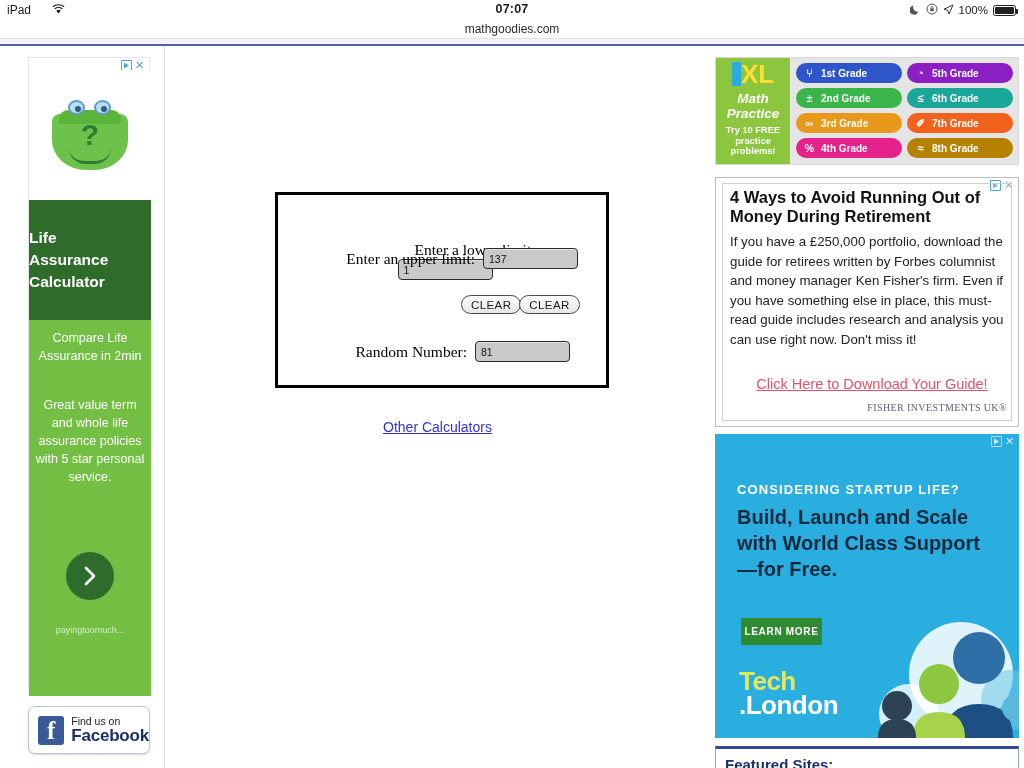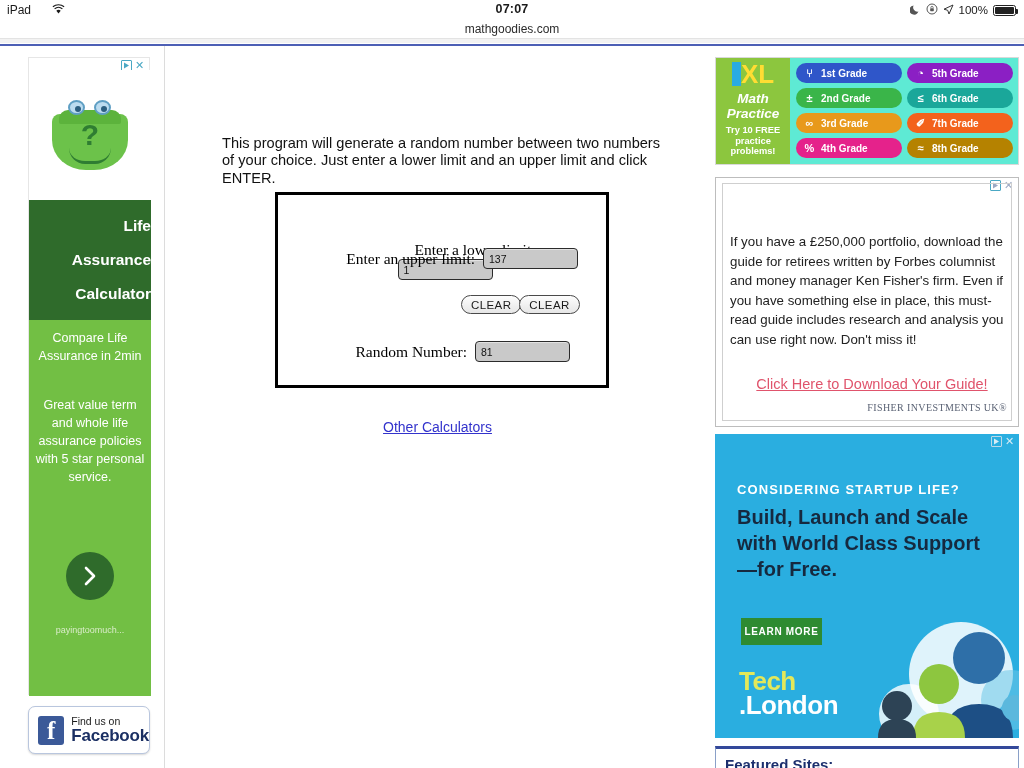--- a/index.html
+++ b/index.html
@@ -106,21 +106,21 @@
     position:absolute; top:2px; width:17px; height:15px; background:#bcdcf0;
     border:2px solid #5f9fc4; border-radius:50%;
   }
   .purse-eye.l { left:19px; }
   .purse-eye.r { left:45px; }
   .purse-eye::after { content:""; position:absolute; left:5px; top:4px; width:6px; height:6px; background:#2c5f80; border-radius:50%; }
 
   #life-ad-band {
     position:absolute; left:0; top:142px; width:122px; height:120px;
     background:#2f6b2b; color:#fff; display:flex; flex-direction:column;
-    align-items:flex-end; justify-content:center; gap:14px;
+    align-items:flex-start; justify-content:center; gap:2px;
     font-weight:bold; font-size:15.5px; line-height:20px;
   }
   #life-ad-green {
     position:absolute; left:0; top:262px; width:122px; height:376px;
     background:#72bf44; color:#ffffff; text-align:center;
   }
   #life-head {
     position:absolute; left:6px; top:9px; width:110px;
     font-size:12.5px; line-height:18px;
   }
@@ -199,21 +199,21 @@
   }
   #other-calc a {
     font-size:14px; color:#3333cc; text-decoration:underline;
   }
 
   
   #right-rail { position:absolute; left:710px; top:0; width:314px; height:722px; }
 
   #ixl-ad {
     position:absolute; left:5px; top:11px; width:304px; height:108px;
-    border:1px solid #d9d9d9; background:#5eead4; display:flex;
+    border:1px solid #d9d9d9; background:#e5e5e5; display:flex;
   }
   #ixl-left {
     width:74px; height:106px; background:#8cc63e; position:relative;
     display:flex; flex-direction:column; align-items:center; padding-top:4px;
   }
   #ixl-logo { display:flex; align-items:flex-start; height:26px; }
   .ixl-i { width:9px; height:24px; background:#29abe2; }
   .ixl-x { font-size:26px; font-weight:bold; color:#ffdd33; line-height:24px; font-family:"Liberation Sans",sans-serif; }
   #ixl-mp {
     margin-top:3px; color:#fff; font-weight:bold; font-size:13.5px;
@@ -382,21 +382,20 @@
       <div class="fb-tile">f</div>
       <div class="badge-text">
         <span class="badge-small fbc">Find us on</span>
         <span class="badge-big">Facebook</span>
       </div>
     </div>
 
   </div>
 
   <div id="center">
-    <p id="intro">This program will generate a random number between two numbers of your choice. Just enter a lower limit and an upper limit and click ENTER.</p>
 
     <div id="calc-box">
       <div class="frow" id="row-lower">
         <div class="flabel">Enter a lower limit:</div>
         <div class="finput">1</div>
       </div>
       <div class="frow" id="row-upper">
         <div class="flabel">Enter an upper limit:</div>
         <div class="finput">137</div>
       </div>
@@ -472,20 +471,21 @@
     <div id="retire-ad">
       <div class="adchoice">
         <span class="adc-tri">
           <svg width="7" height="7" viewBox="0 0 7 7">
               <path d="M1 .6 L6 3.5 L1 6.4 Z" fill="#9aa8c4"></path>
             </svg>
         </span>
         <span class="adc-x" style="color:#9aa8c4">✕</span>
       </div>
       <div id="retire-inner">
+        <div id="retire-head">4 Ways to Avoid Running Out of Money During Retirement</div>
         <div id="retire-body">If you have a £250,000 portfolio, download the guide for retirees written by Forbes columnist and money manager Ken Fisher's firm. Even if you have something else in place, this must-read guide includes research and analysis you can use right now. Don't miss it!</div>
         <a id="retire-link" href="#">Click Here to Download Your Guide!</a>
         <div id="retire-brand">FISHER INVESTMENTS UK®</div>
       </div>
     </div>
 
     <div id="tech-ad">
       <div class="adchoice">
         <span class="adc-tri" style="border-color:#bcd9e8;background:transparent">
           <svg width="7" height="7" viewBox="0 0 7 7">

